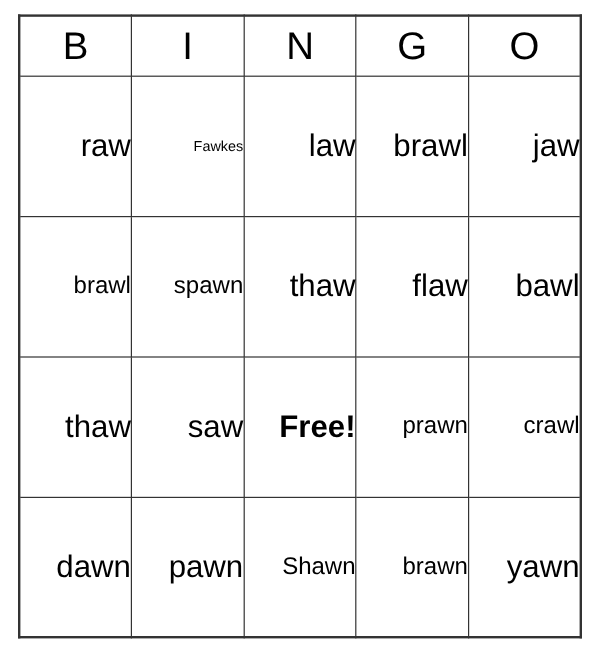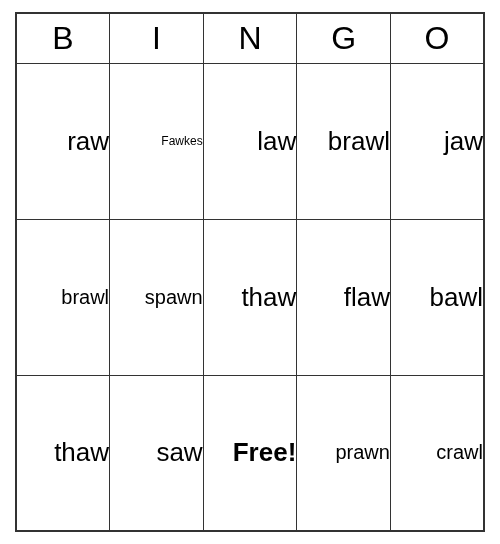--- a/index.html
+++ b/index.html
@@ -90,14 +90,21 @@
         <td class="cell-large">flaw</td>
         <td class="cell-large">bawl</td>
       </tr>
       <tr>
         <td class="cell-large">thaw</td>
         <td class="cell-large">saw</td>
         <td class="free-cell">Free!</td>
         <td class="cell-medium">prawn</td>
         <td class="cell-medium">crawl</td>
       </tr>
+      <tr>
+        <td class="cell-large">dawn</td>
+        <td class="cell-large">pawn</td>
+        <td class="cell-medium">Shawn</td>
+        <td class="cell-medium">brawn</td>
+        <td class="cell-large">yawn</td>
+      </tr>
     </tbody>
 </table>
 
 </body></html>

